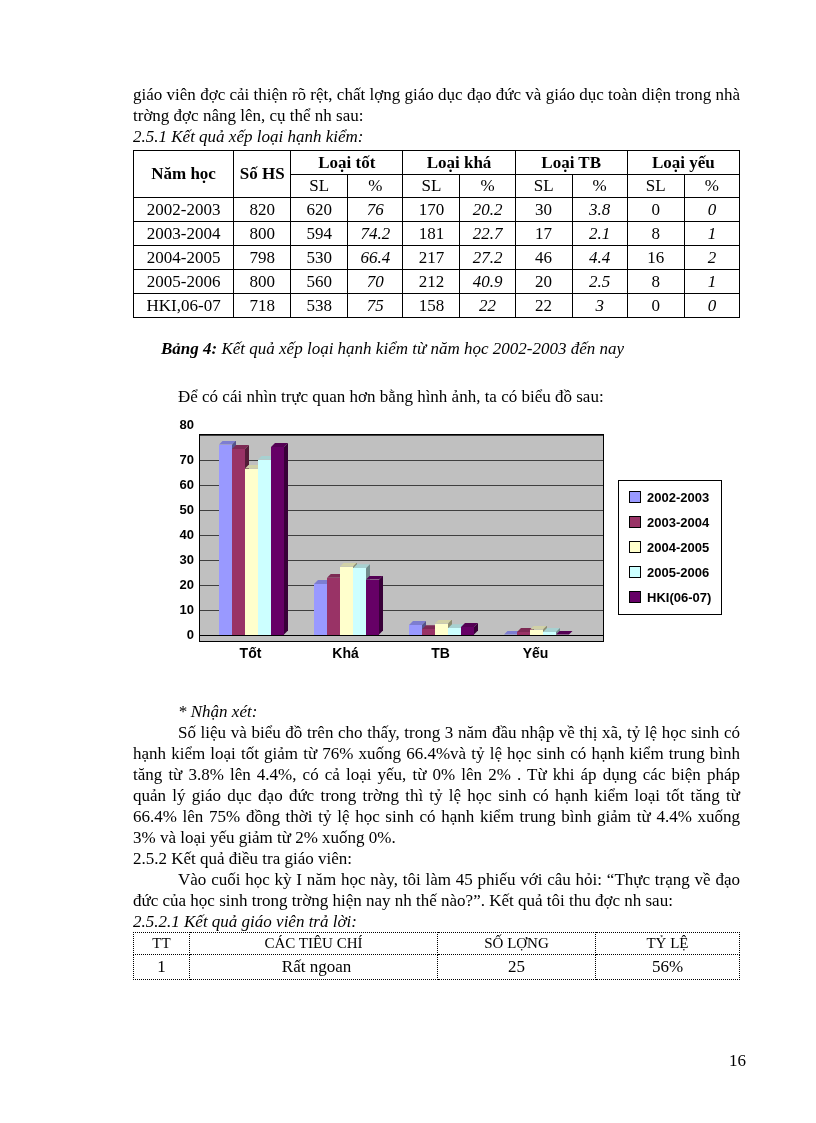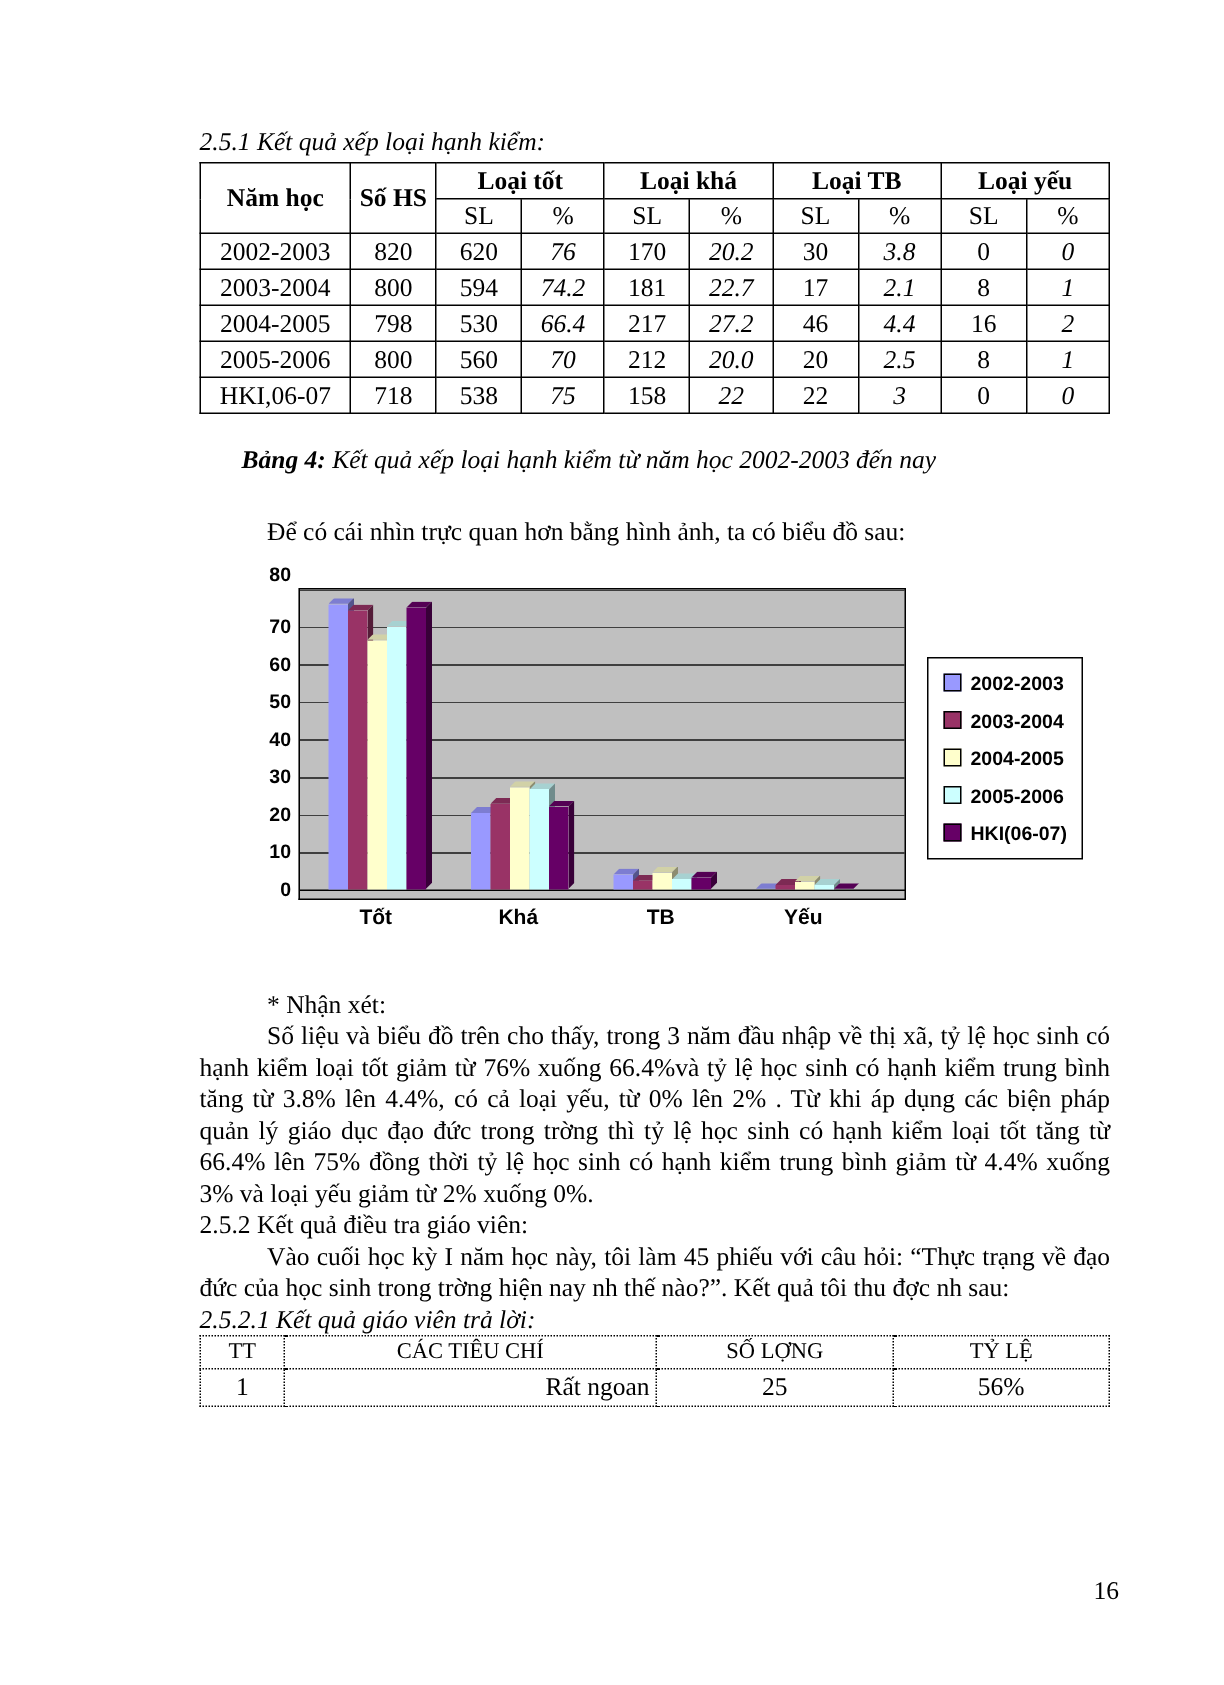--- a/index.html
+++ b/index.html
@@ -39,36 +39,37 @@
              clip-path:polygon(0 100%, calc(100% - 4px) 100%, 100% 0, 4px 0); }
   .bar-side { position:absolute; top:-4px; right:-4px; width:4px; height:calc(100% + 4px);
               clip-path:polygon(0 4px, 100% 0, 100% calc(100% - 4px), 0 100%); }
   .floor { width:405px; height:6px; border:1px solid #000; border-top:none; }
   .x-axis { display:flex; width:405px; margin-top:3px; padding-left:4px; }
   .xtick { width:95px; text-align:center; font-family:"Liberation Sans", sans-serif; font-weight:bold; font-size:14px; }
   .legend { border:1px solid #000; background:#fff; padding:9px 10px; display:flex; flex-direction:column; gap:10px; }
   .legend-item { display:flex; align-items:center; gap:6px; font-family:"Liberation Sans", sans-serif; font-weight:bold; font-size:13px; white-space:nowrap; }
   .legend-swatch { width:12px; height:12px; border:1px solid #000; flex:0 0 auto; }
 
-  .remark-title { margin-top:28px; }
+  .remark-title { margin-top:28px; font-style:italic; }
 
   
   .survey-table { border-collapse:collapse; width:100%; table-layout:fixed; }
   .survey-table th, .survey-table td { border:1px dotted #000; font-size:15px; text-align:center; padding:2px 4px; height:22px; font-weight:normal; }
   .survey-table td { font-size:17px; }
-  .survey-table td.left { text-align:right; padding-left:10px; }
+  .survey-table td.left { text-align:center; padding-left:10px; }
   .c-tt { width:56px; } .c-crit { width:248px; } .c-count { width:158px; }
 
   .page-number { position:absolute; right:70px; bottom:52px; font-size:17px; }
 </style>
 </head>
 <body>
 
 <div class="page">
 
+  <p class="body-text">giáo viên đợc  cải thiện rõ rệt, chất lợng  giáo dục đạo đức và giáo dục toàn diện trong nhà trờng  đợc  nâng lên, cụ thể nh  sau:</p>
   <p class="heading-italic">2.5.1  Kết quả xếp loại hạnh kiểm:</p>
 
   <table class="ranking-table">
     <colgroup>
       <col style="width:100px">
         <col style="width:57px">
       <col style="width:57px">
         <col style="width:55px">
       <col style="width:57px">
         <col style="width:55px">
@@ -133,21 +134,21 @@
           <td class="pct">4.4</td>
           <td>16</td>
           <td class="pct">2</td>
         </tr>
         <tr>
           <td>2005-2006</td>
           <td>800</td>
           <td>560</td>
           <td class="pct">70</td>
           <td>212</td>
-          <td class="pct">20.0</td>
+          <td class="pct">40.9</td>
           <td>20</td>
           <td class="pct">2.5</td>
           <td>8</td>
           <td class="pct">1</td>
         </tr>
         <tr>
           <td>HKI,06-07</td>
           <td>718</td>
           <td>538</td>
           <td class="pct">75</td>

